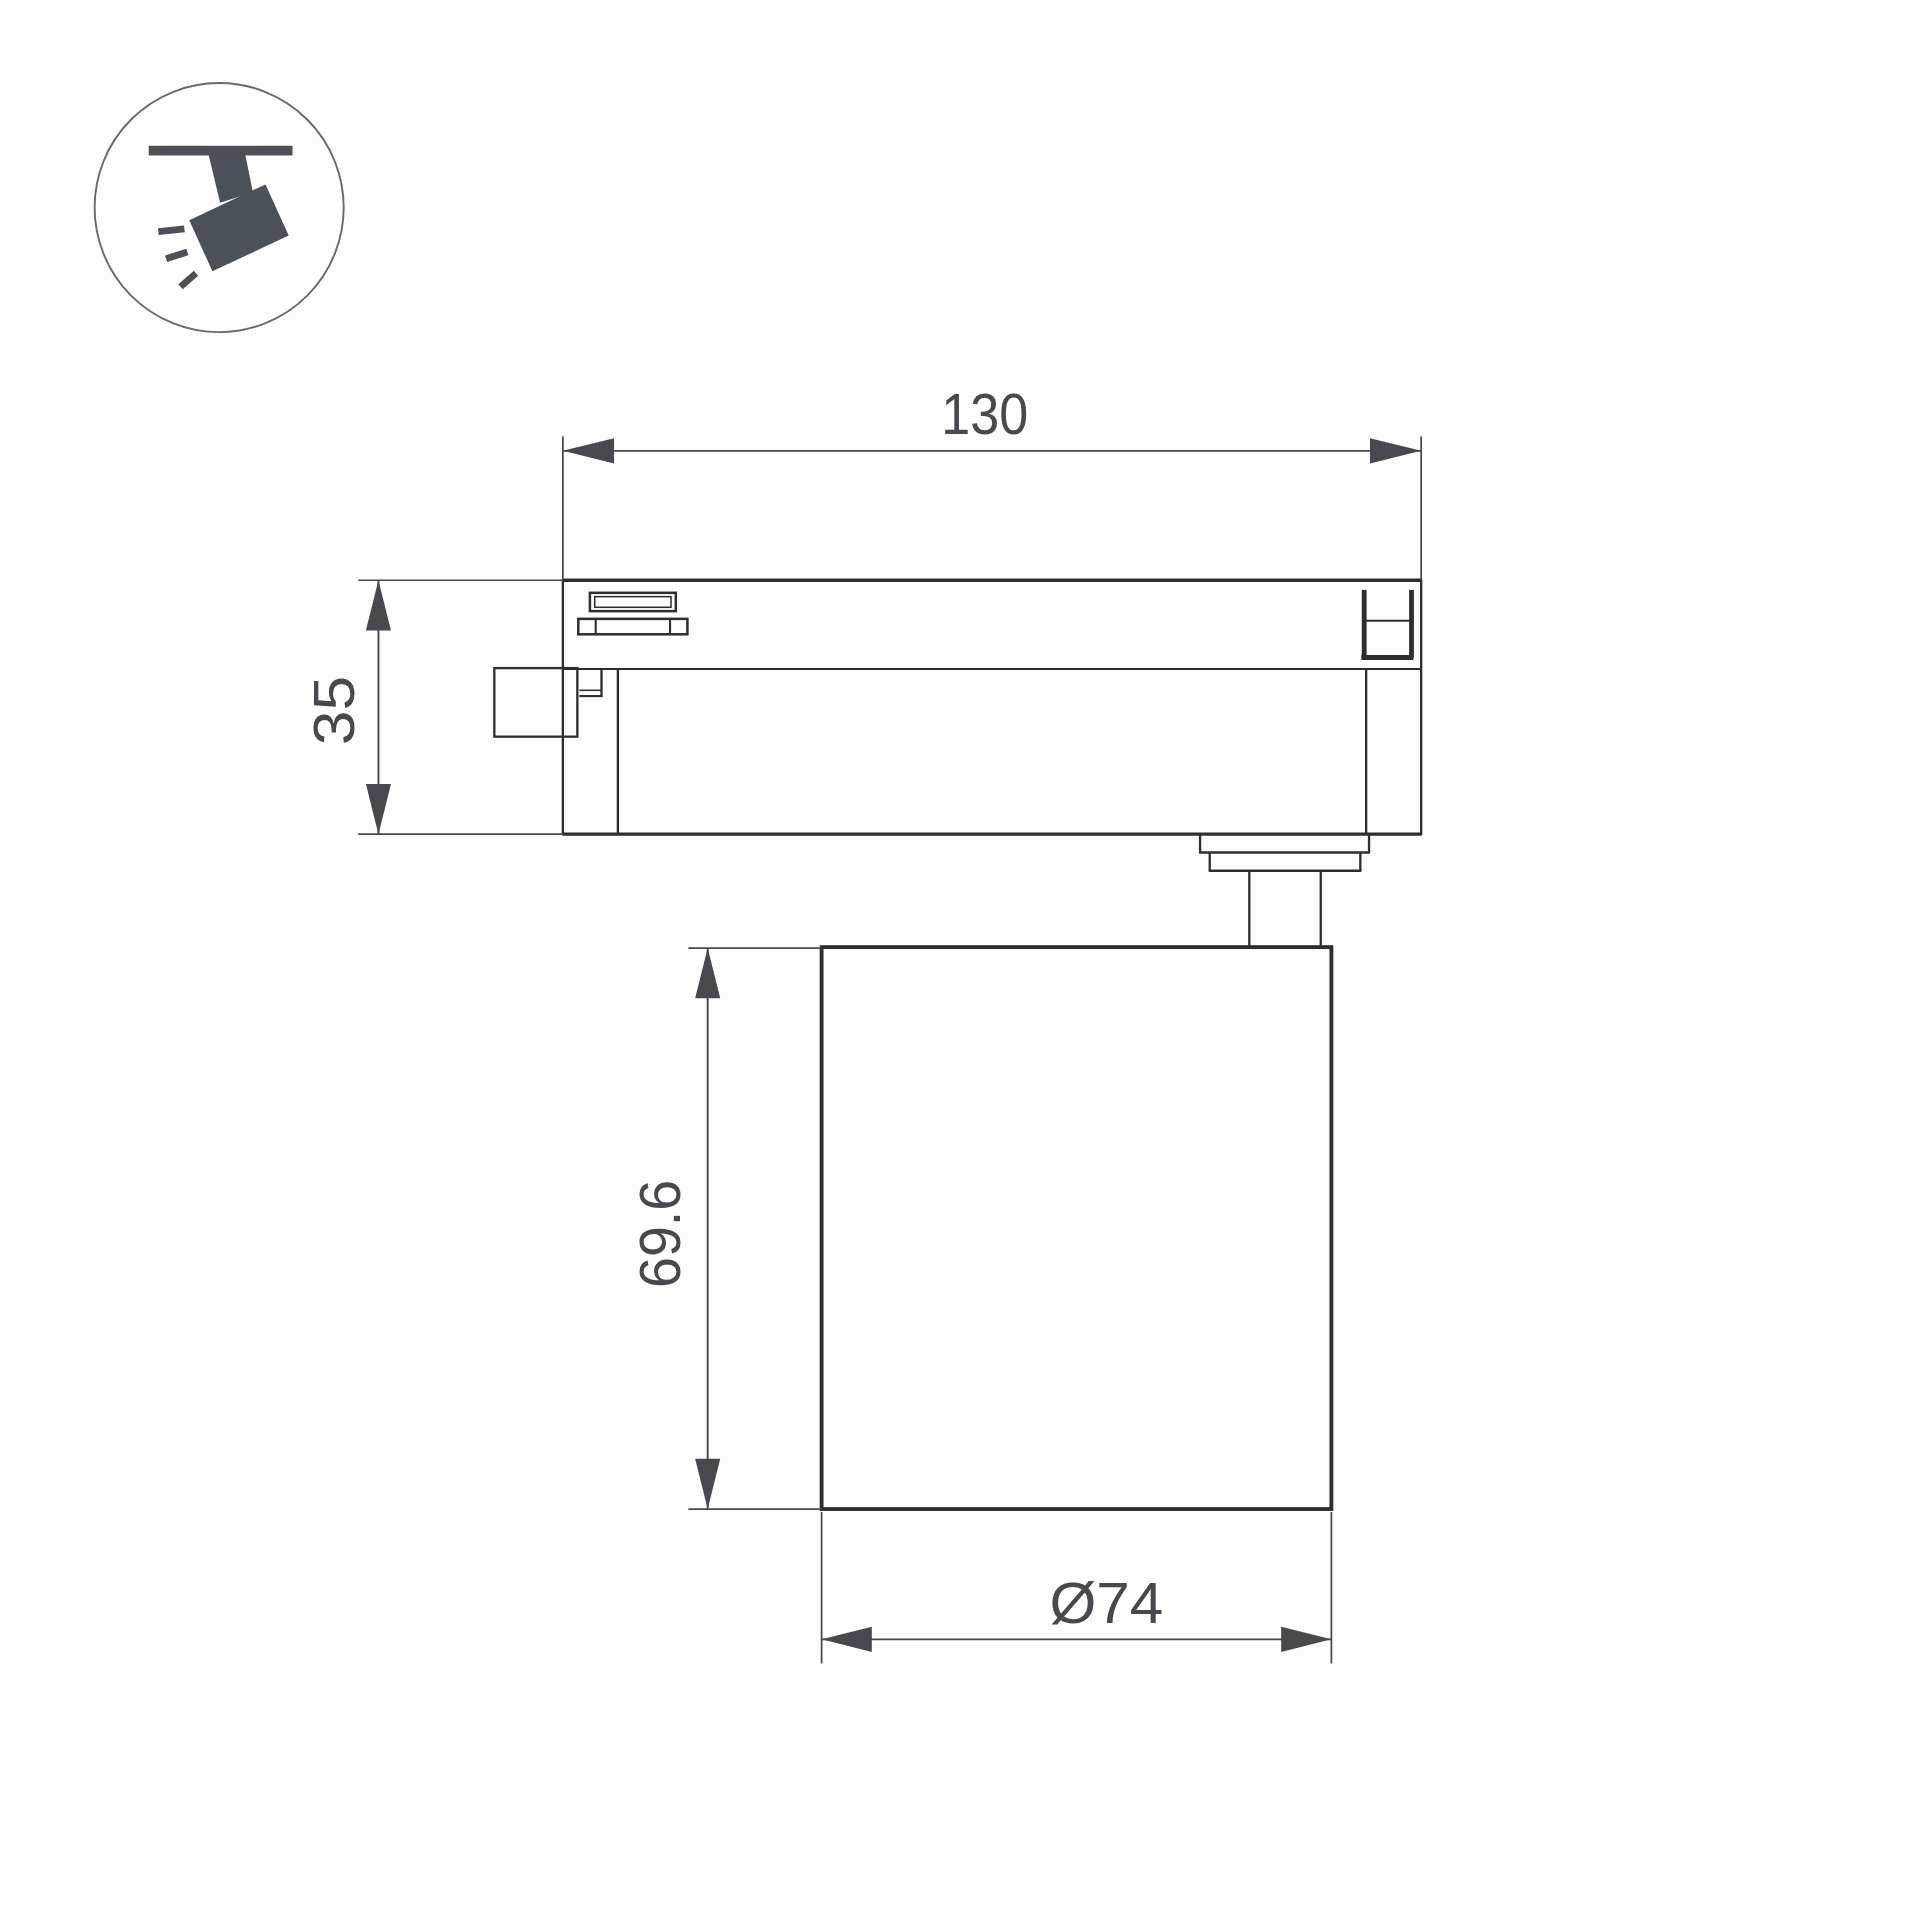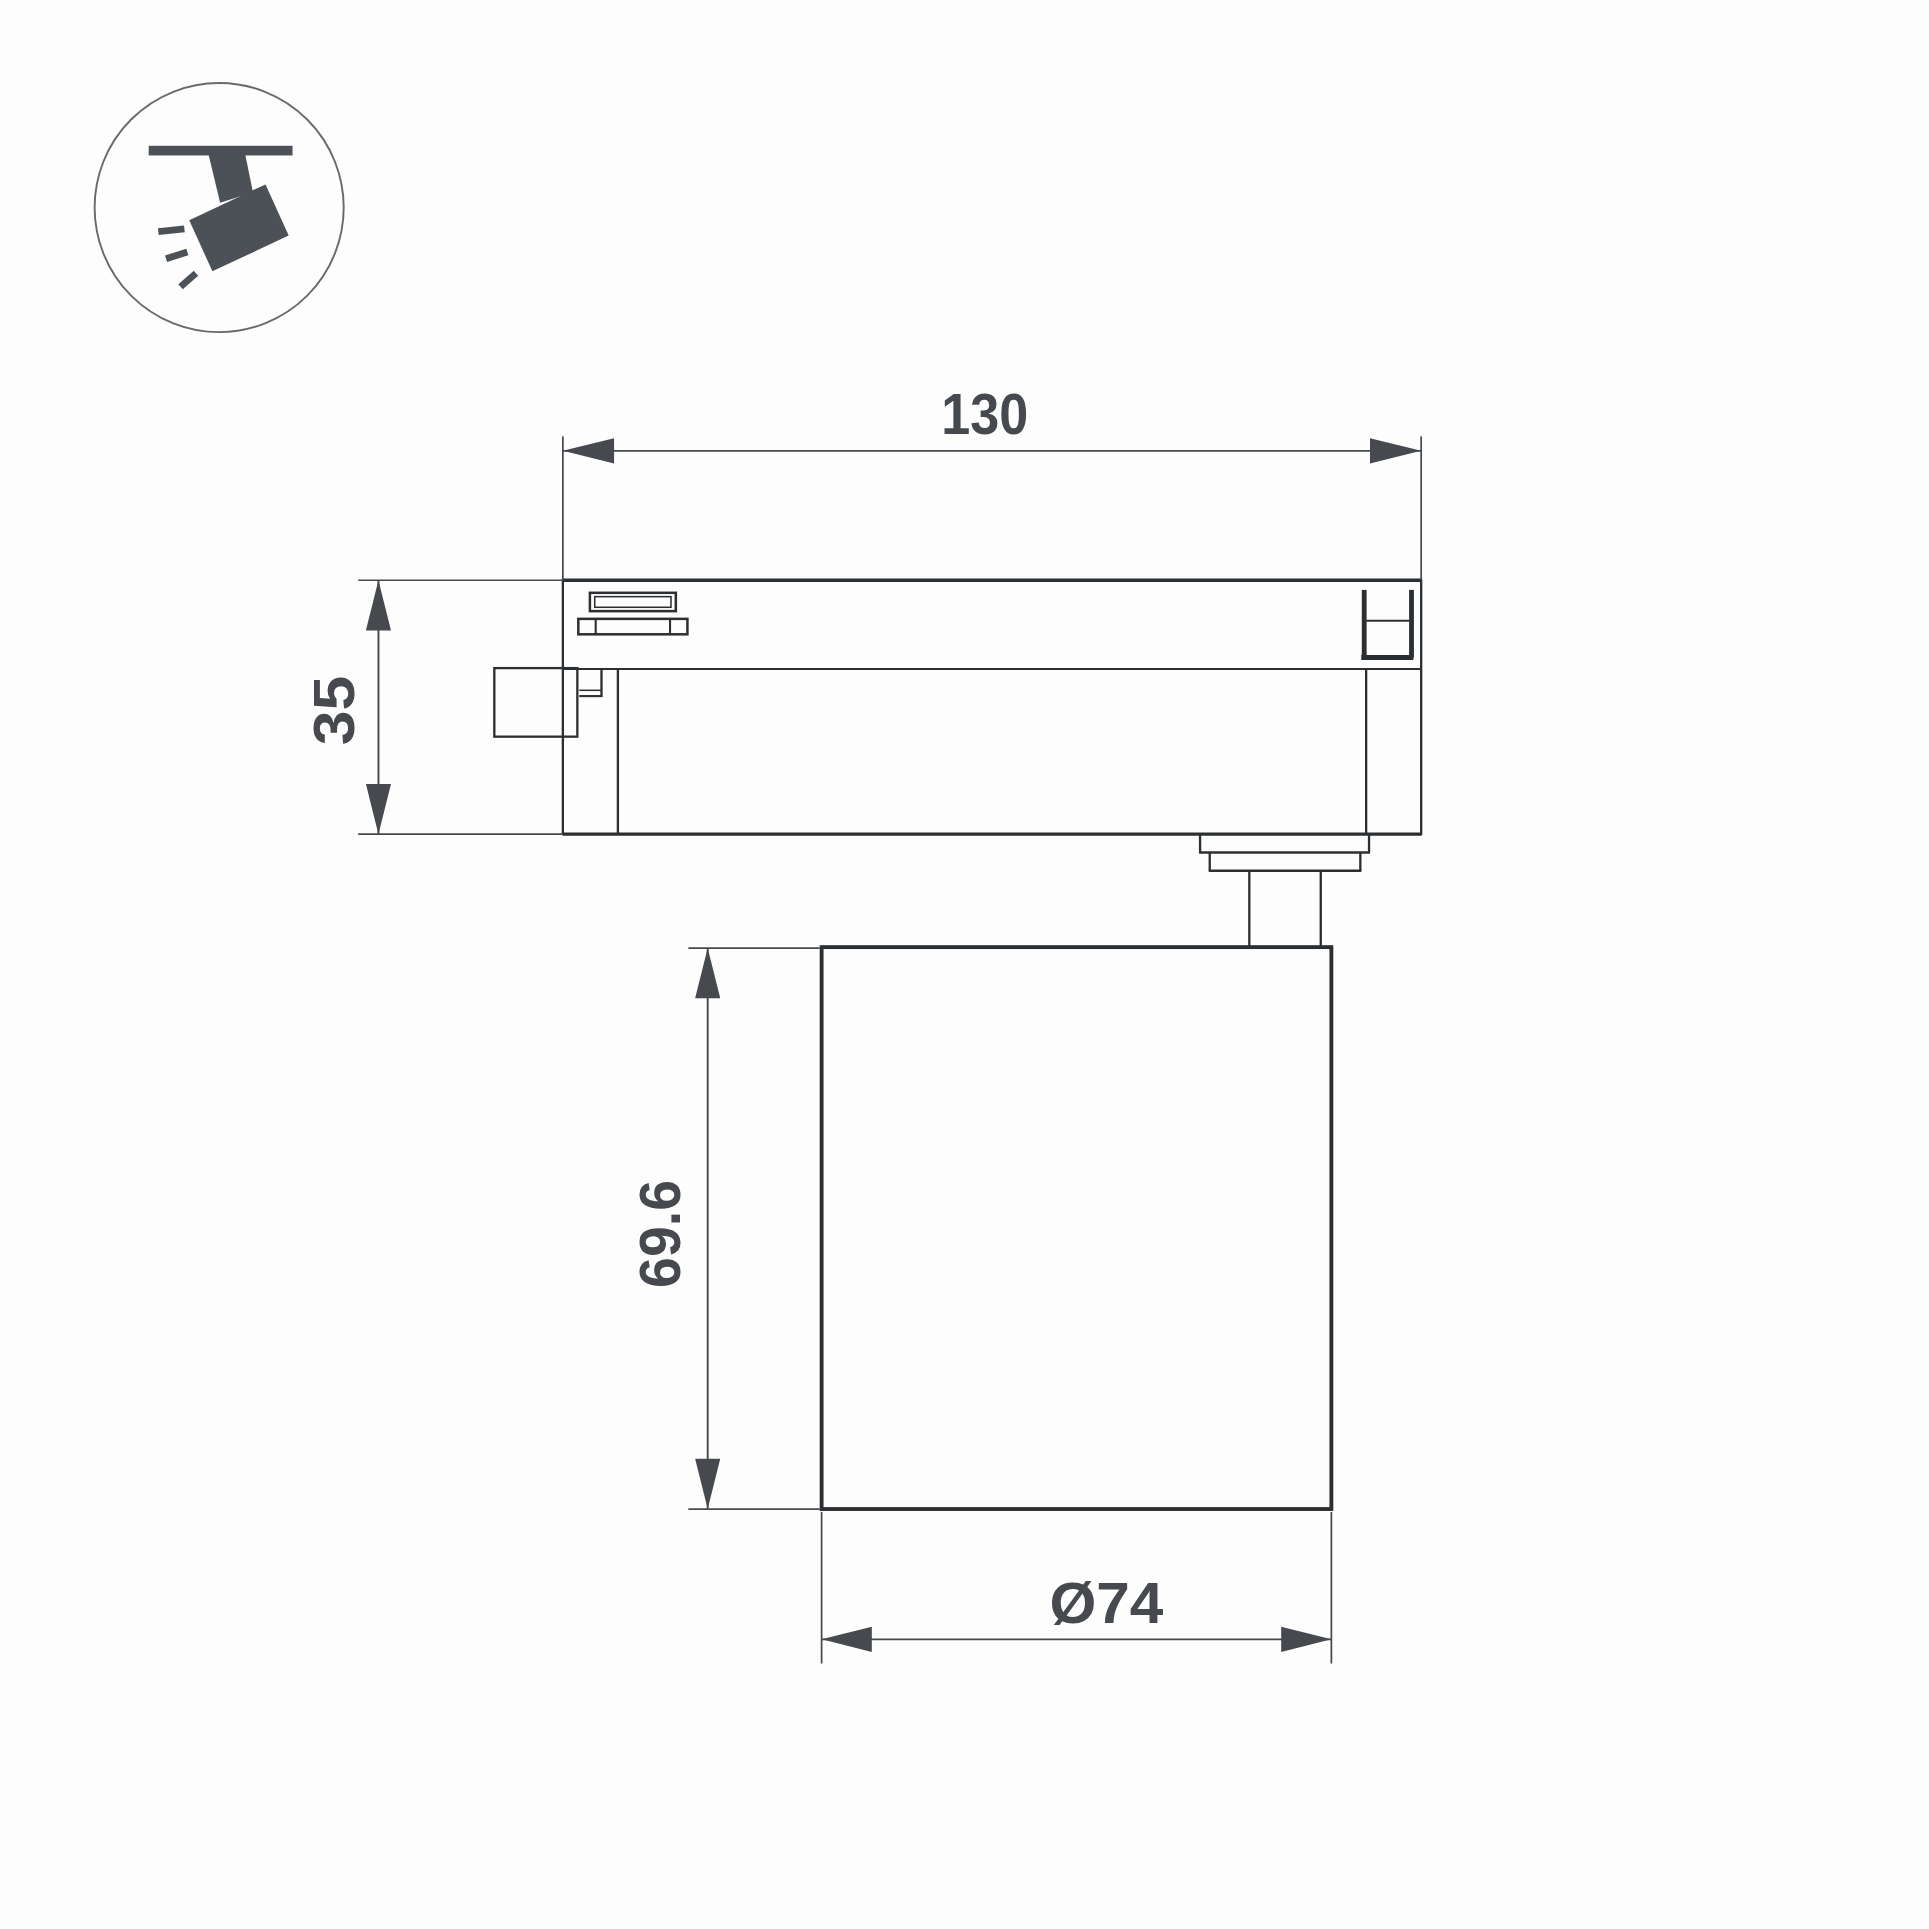--- a/index.html
+++ b/index.html
@@ -8,21 +8,20 @@
     width: 1929px;
     height: 1929px;
     background: #fdfdfd;
     font-family: "Liberation Sans", sans-serif;
   }
   .canvas {
     position: relative;
     width: 1929px;
     height: 1929px;
     overflow: hidden;
-    font-weight: bold;
   }
   svg { display: block; }
   .dim-text {
     font-family: "Liberation Sans", sans-serif;
     font-size: 60px;
     fill: #46494d;
   }
 </style>
 </head>
 <body>

